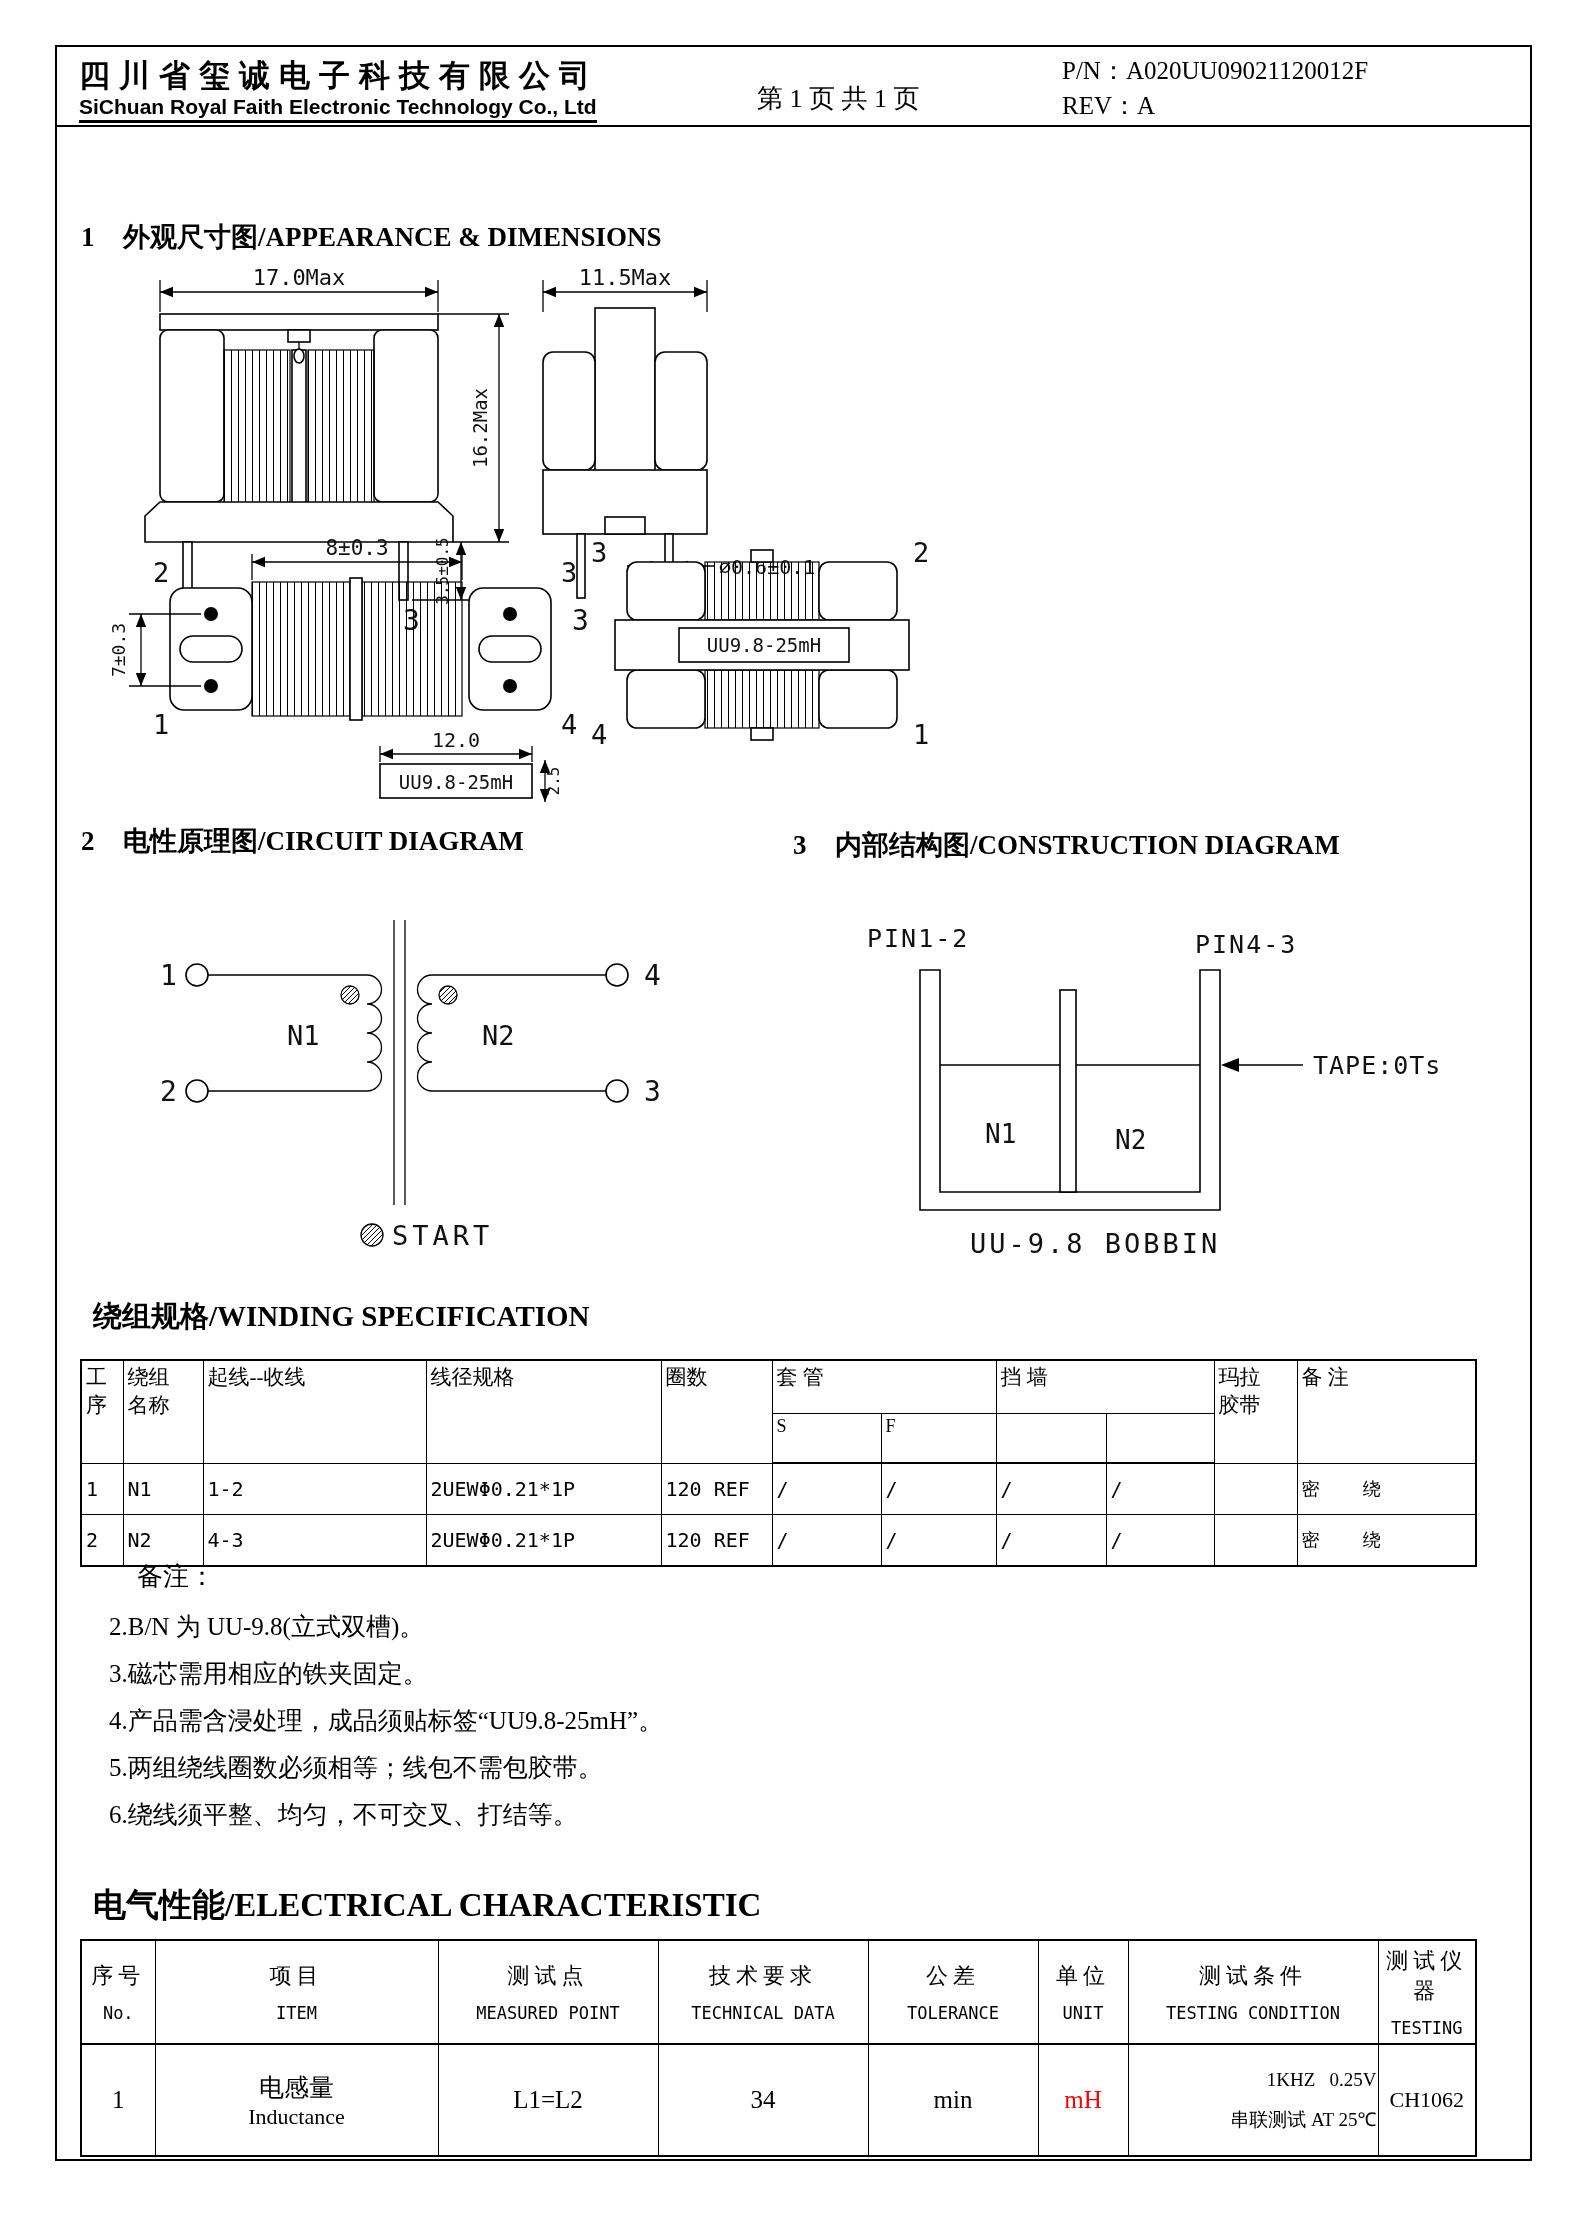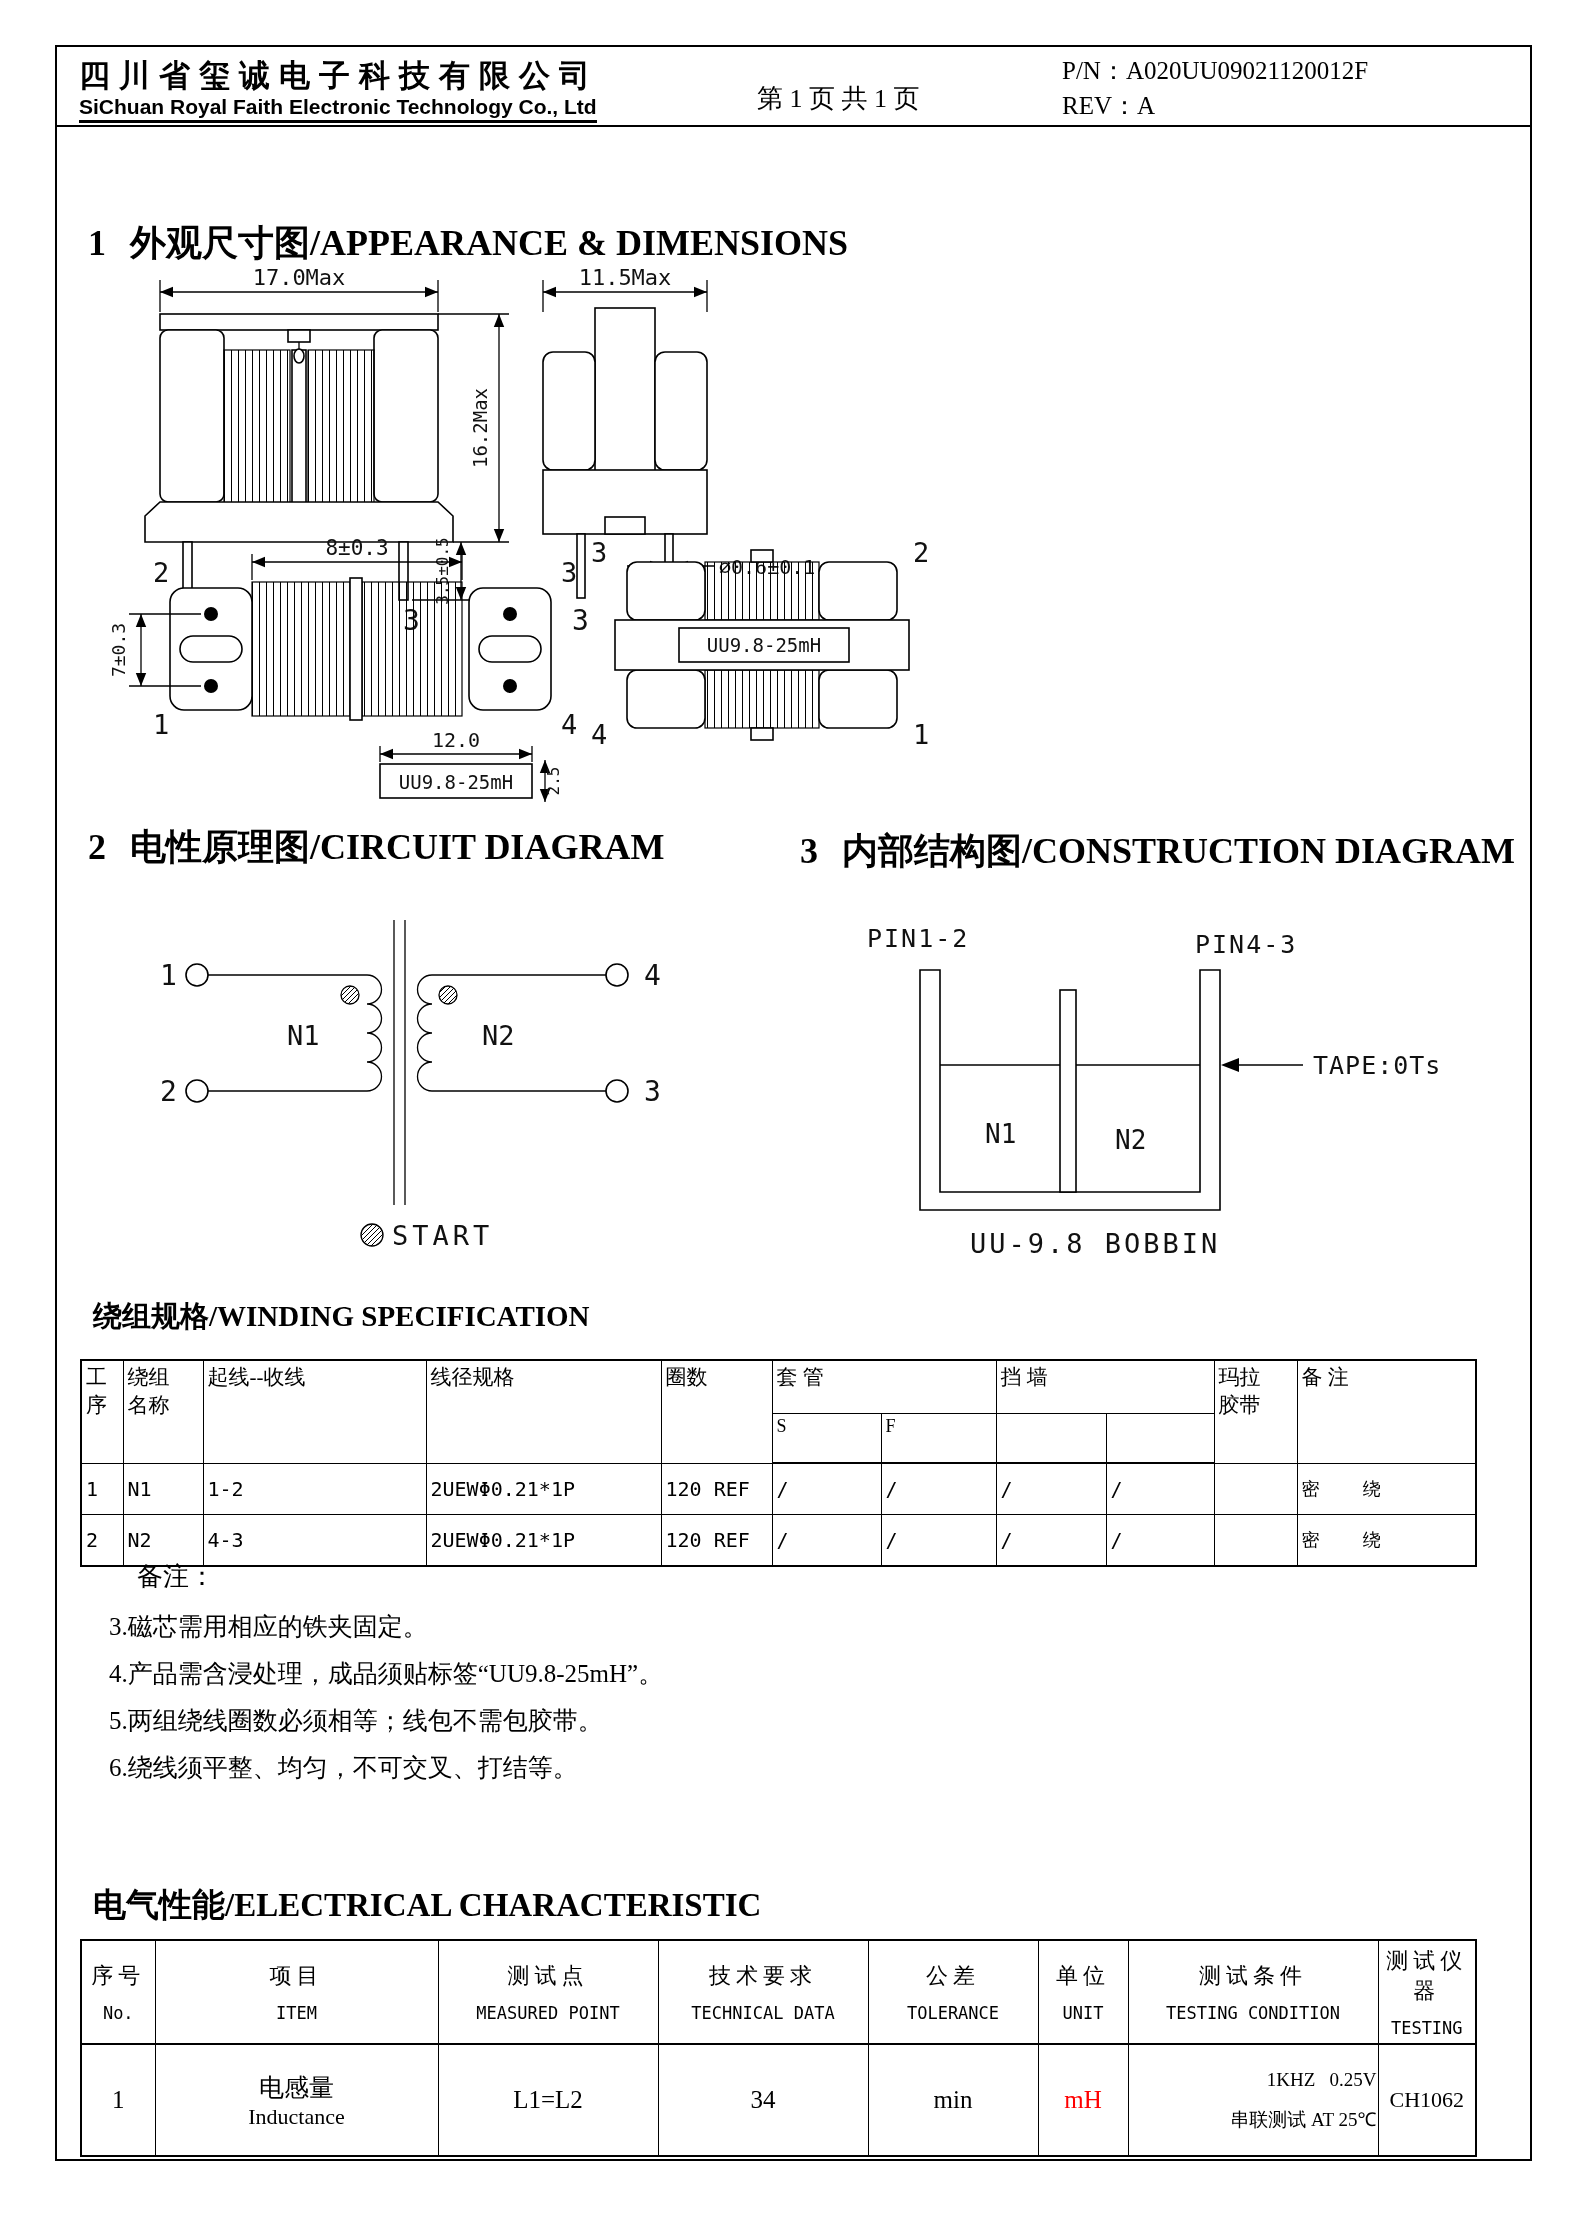--- a/index.html
+++ b/index.html
@@ -9,21 +9,21 @@
   }
   .frame{position:absolute;left:55px;top:45px;width:1473px;height:2112px;border:2px solid #000;}
   .abs{position:absolute;}
   
   .company-cn{left:22px;top:8px;font-size:31px;font-weight:bold;letter-spacing:9px;white-space:nowrap;}
   .company-en{left:22px;top:48px;font-size:21px;font-weight:bold;font-family:"Liberation Sans",sans-serif;border-bottom:3px solid #000;padding-bottom:1px;white-space:nowrap;}
   .header-rule{left:0;top:78px;width:1473px;border-top:2px solid #000;height:0;}
   .page-info{left:700px;top:34px;font-size:26px;white-space:nowrap;}
   .pn-block{left:1005px;top:6px;font-size:25px;line-height:35px;white-space:nowrap;}
   
-  .sec-title{font-size:36px;font-weight:bold;white-space:nowrap;margin-left:7px;}
+  .sec-title{font-size:27px;font-weight:bold;white-space:nowrap;}
   .sec-no{display:inline-block;min-width:42px;}
   .s1{left:24px;top:172px;}
   .s2{left:24px;top:776px;}
   .s3{left:736px;top:780px;}
   .winding-title{left:36px;top:1250px;font-size:29px;font-weight:bold;white-space:nowrap;}
   .electrical-title{left:36px;top:1836px;font-size:33px;font-weight:bold;white-space:nowrap;}
   
   .svgt{font-family:"DejaVu Sans Mono",monospace;fill:#111;}
   .ln{stroke:#000;stroke-width:1.3;fill:none;}
   .shp{stroke:#000;stroke-width:1.6;fill:#fff;}
@@ -307,20 +307,21 @@
       <td>/</td>
       <td>/</td>
       <td></td>
       <td class="cjk">密    绕</td>
     </tr>
   </tbody>
     </table>
 
   <div class="abs notes-title">备注：</div>
   <div class="abs notes">
+    <div>2.B/N 为 UU-9.8(立式双槽)。</div>
     <div>3.磁芯需用相应的铁夹固定。</div>
     <div>4.产品需含浸处理，成品须贴标签“UU9.8-25mH”。</div>
     <div>5.两组绕线圈数必须相等；线包不需包胶带。</div>
     <div>6.绕线须平整、均匀，不可交叉、打结等。</div>
   </div>
 
   <div class="abs electrical-title">电气性能/ELECTRICAL CHARACTERISTIC</div>
 
   <table class="abs etable">
     <colgroup>

